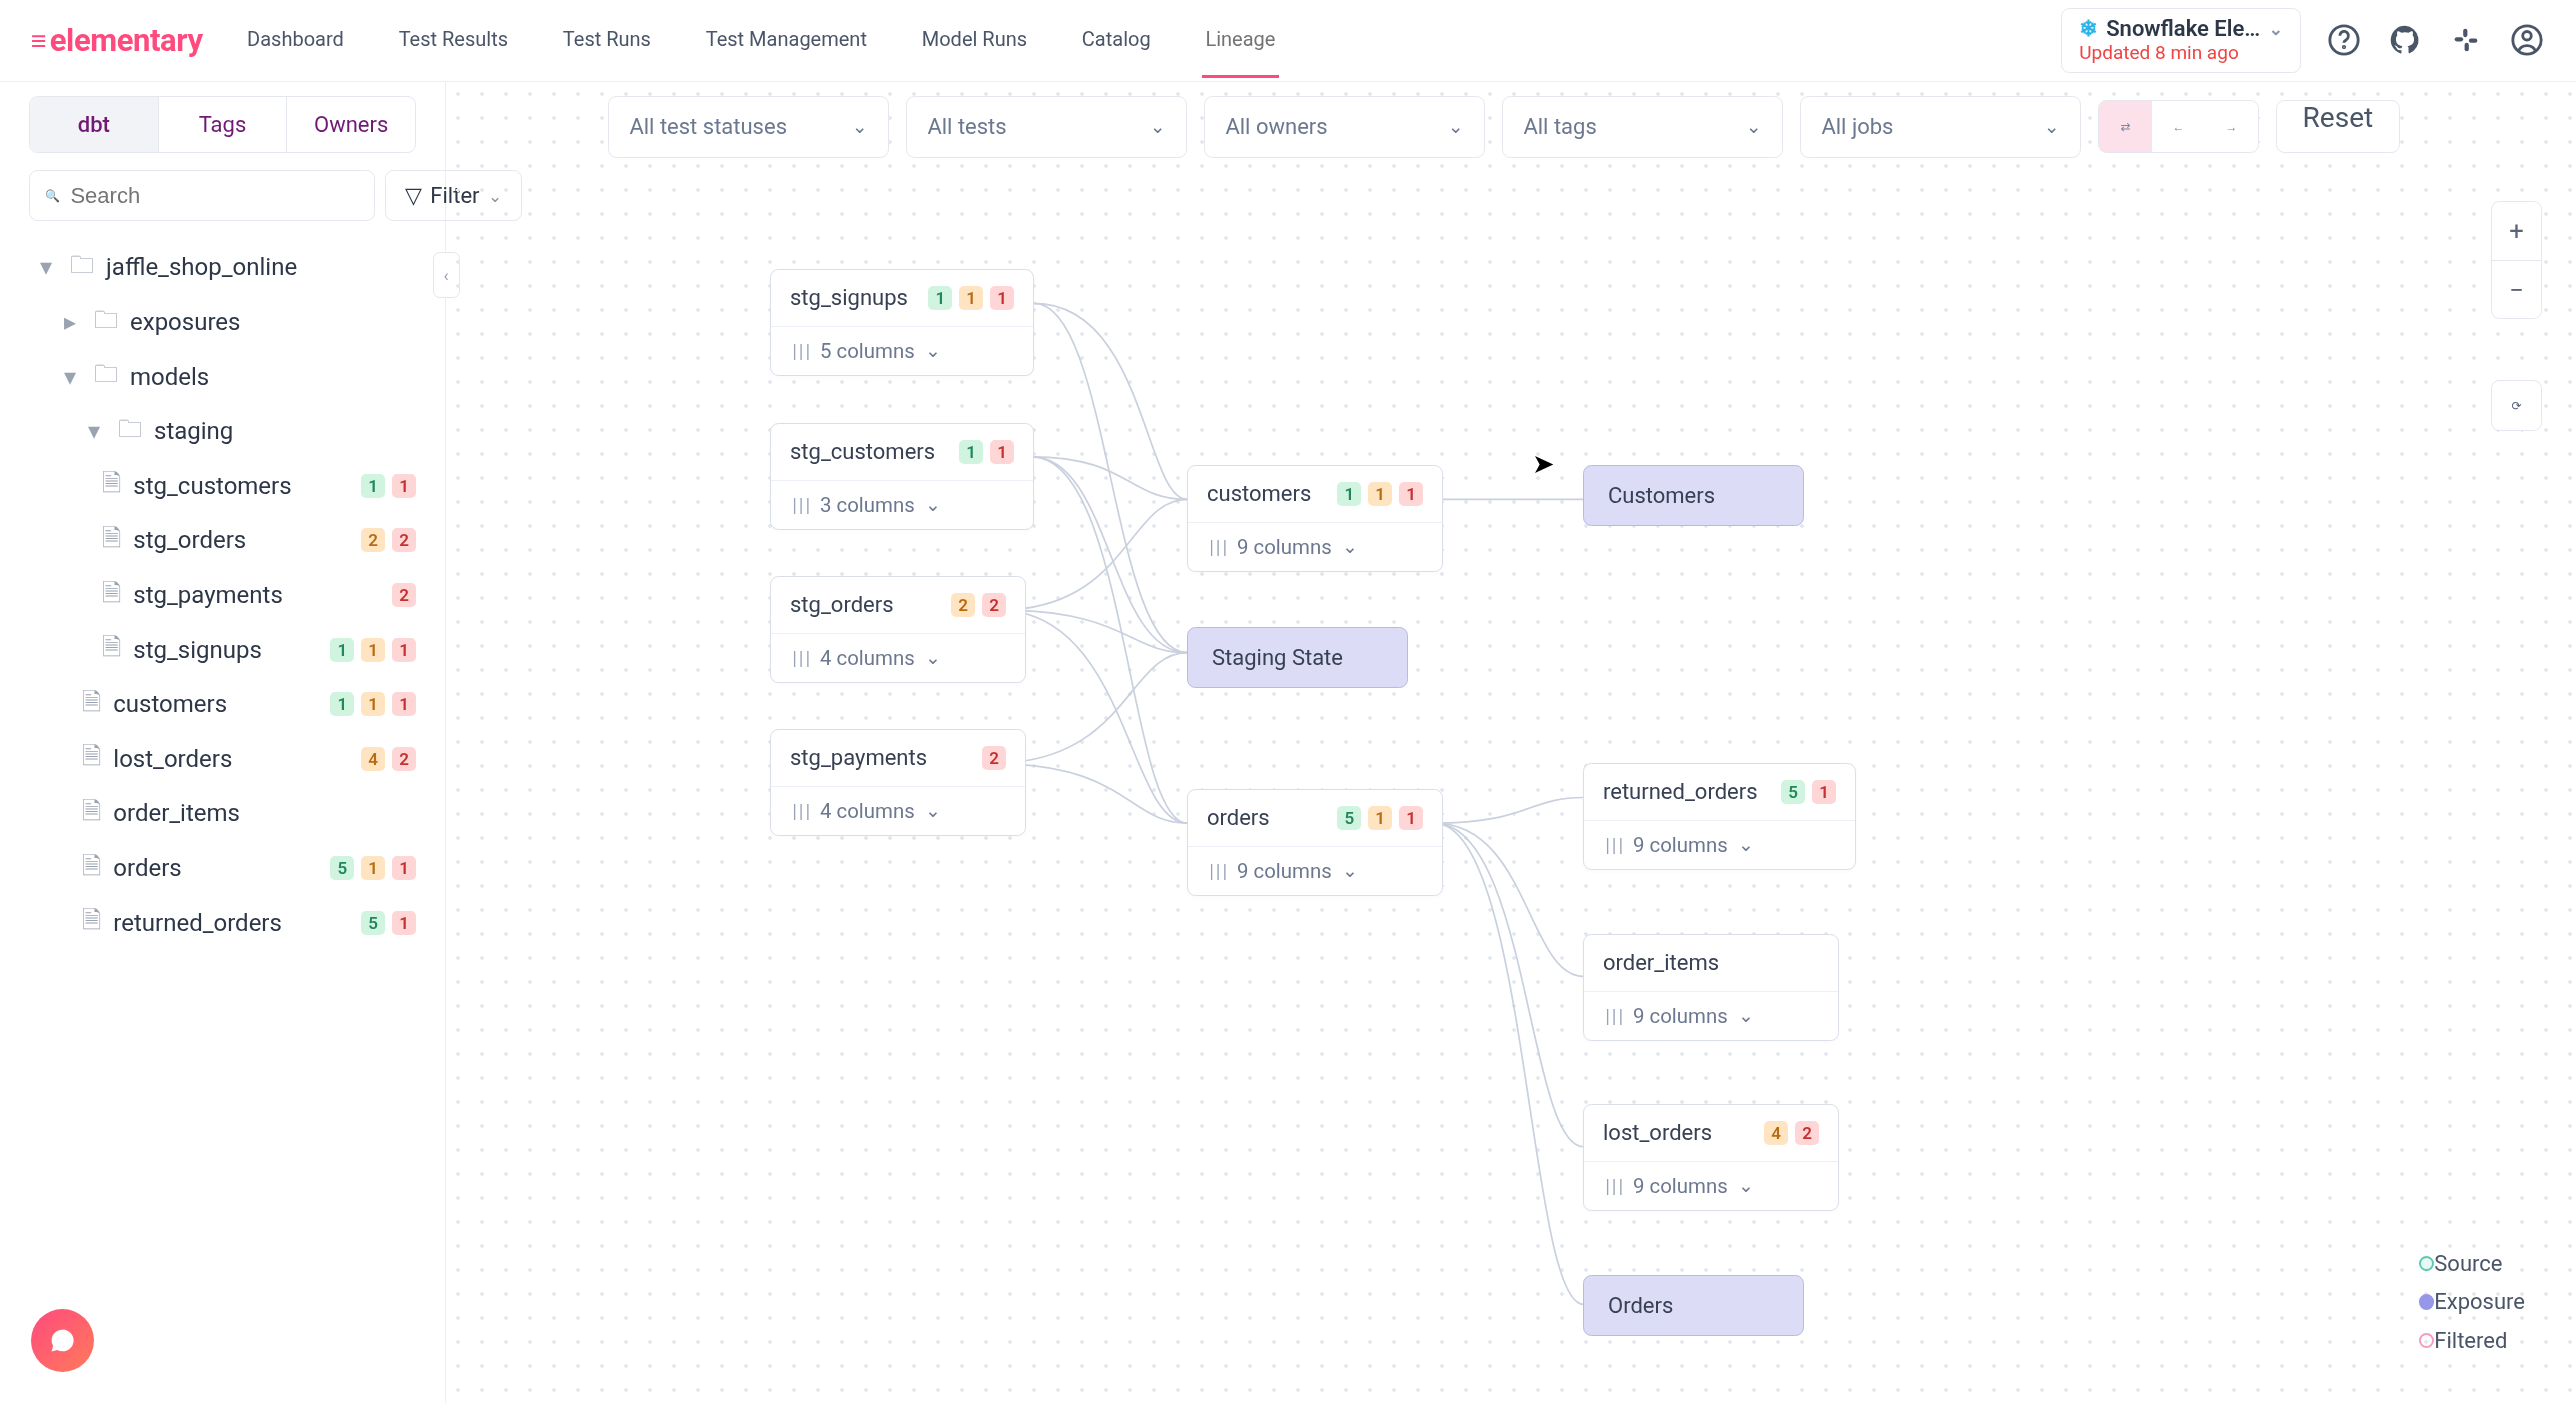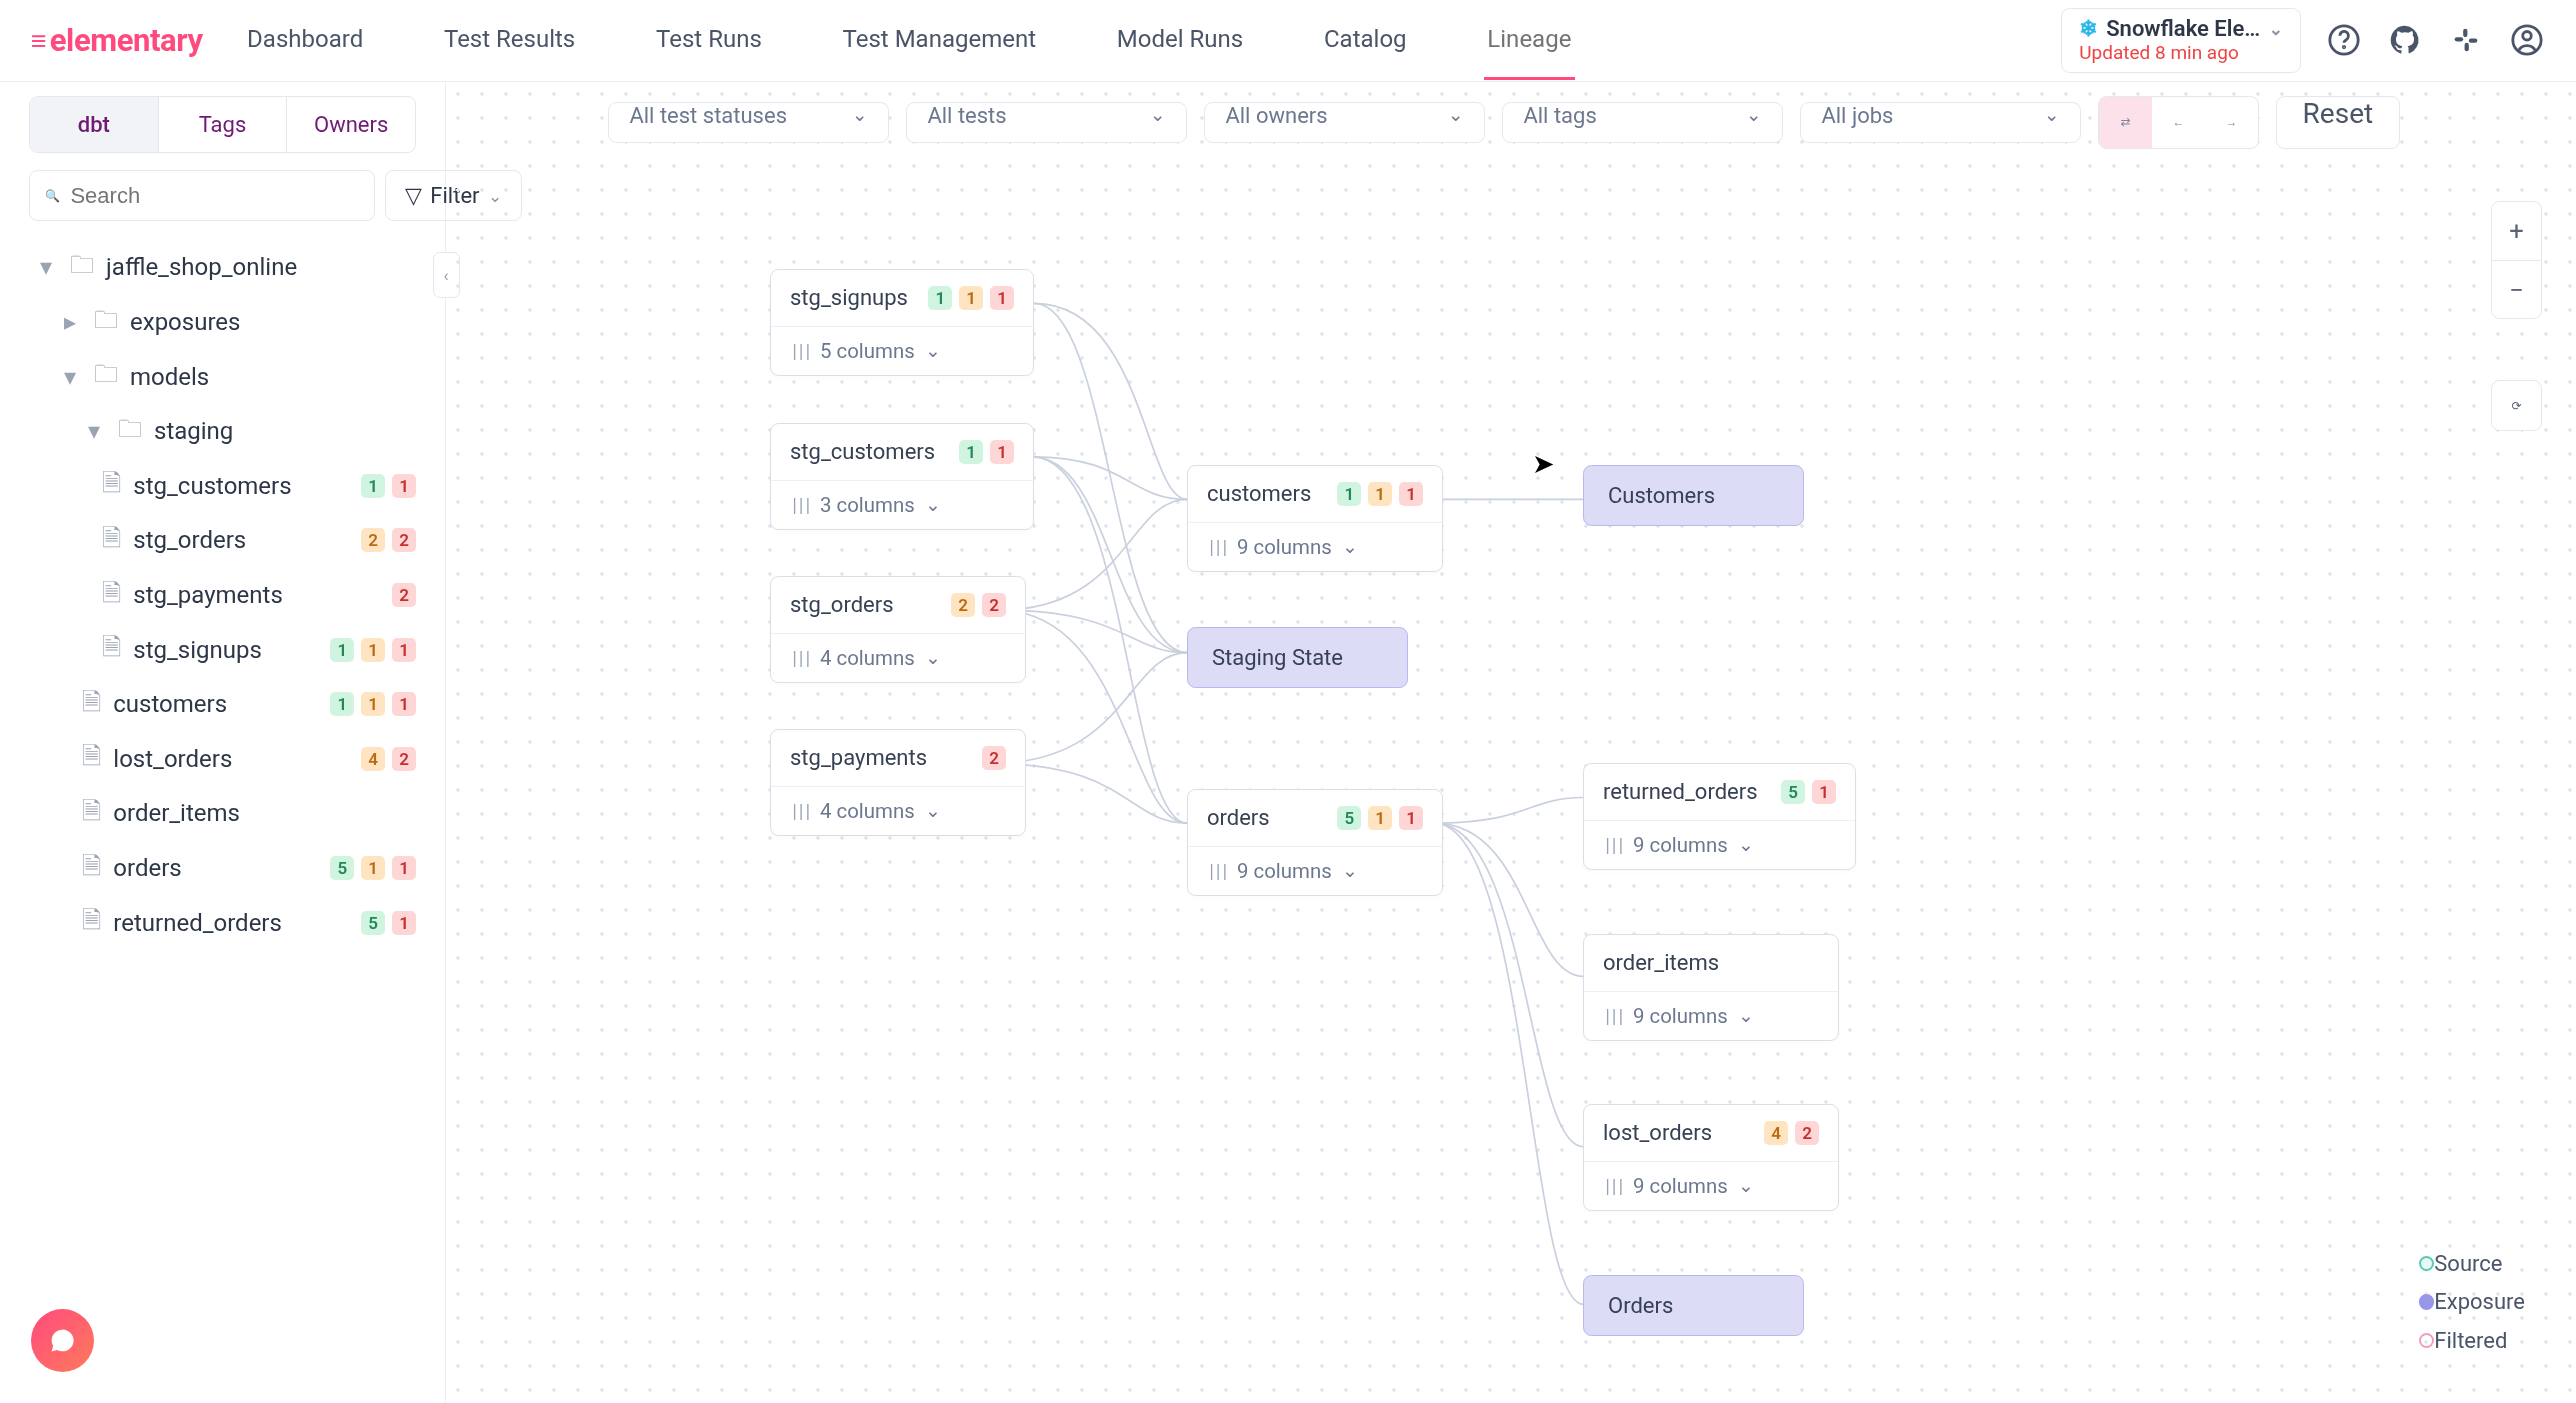--- a/index.html
+++ b/index.html
@@ -3,21 +3,21 @@
 <meta charset="utf-8">
 <style>
 * { box-sizing: border-box; margin: 0; padding: 0; }
 body { font-family: -apple-system, BlinkMacSystemFont, "Segoe UI", Roboto, sans-serif; font-size: 12px; color: #2d3748; background: #fff; overflow: hidden; }
 .app { width: 2576px; height: 1404px; transform-origin: top left; }
 
 
 .header { height: 82px; border-bottom: 0.9px solid #eceef2; display: flex; align-items: center; padding: 0 31px; gap: 41px; }
 .logo { color: #ff4a7e; font-size: 31px; font-weight: 700; letter-spacing: -0.4px; display:flex; align-items:center; gap:3.4px;}
 .logo-mark { font-size: 27px; font-weight:900; }
-.nav { display: flex; gap: 74px; font-size: 24px; color: #4a5568; }
+.nav { display: flex; gap: 48px; font-size: 20px; color: #4a5568; }
 .nav-item { padding: 24px 3.4px; cursor: pointer; }
 .nav-item.active { color: #737373; border-bottom: 3.4px solid #ff4a7e; }
 .header-right { margin-left: auto; display: flex; align-items: center; gap: 24px; }
 .env-box { border:0.9px solid #e4e7ed; border-radius:8.5px; padding:8.5px 17px; display:flex; flex-direction:column; line-height:1.1; }
 .env-top { display:flex; align-items:center; gap:8.5px; font-weight:600; font-size: 22px;}
 .snow-icon { color:#29b5e8; font-size:22px;}
 .env-sub { color:#ef4444; font-size: 19px; margin-top:1.7px;}
 .hicon { width:37px; height:37px; display:flex; align-items:center; justify-content:center; color:#4a5568; cursor:pointer; }
 .hicon svg { width:34px; height:34px; }
 
@@ -45,21 +45,21 @@
 .badge { min-width:24px; height:24px; border-radius:5.1px; font-size:17px; display:flex; align-items:center; justify-content:center; font-weight:600; padding:0 3.4px;}
 .b-green { background:#d1f4e0; color:#218858;}
 .b-orange { background:#ffe4c2; color:#b86b12;}
 .b-red { background:#ffd6d6; color:#c53030;}
 
 .collapse-handle { position:absolute; right:-14.5px; top:170px; width:27px; height:46px; background:#fff; border:0.9px solid #e4e7ed; border-radius:6.8px; display:flex; align-items:center; justify-content:center; cursor:pointer; color:#94a0b4; font-size:17px;}
 
 
 .canvas-wrap { flex:1; position:relative; background-image: radial-gradient(#e4e8ef 1.7px, transparent 1.7px); background-size: 24px 24px; background-position: 0 0; }
 .toolbar { position:absolute; top:13.6px; left:162px; display:flex; gap:17px; align-items:center; z-index:5;}
-.dropdown { background:#fff; border:0.9px solid #e4e7ed; border-radius:8.5px; height:41px; padding:0 20.4px; display:flex; align-items:flex-start; gap:34px; color:#6c7890; font-size:22px; min-width:281px; cursor:pointer; justify-content:space-between;}
+.dropdown { background:#fff; border:0.9px solid #e4e7ed; border-radius:8.5px; height:62px; padding:0 20.4px; display:flex; align-items:center; gap:34px; color:#6c7890; font-size:22px; min-width:281px; cursor:pointer; justify-content:space-between;}
 .tb-icons { display:flex; background:#fff; border:0.9px solid #e4e7ed; border-radius:8.5px; overflow:hidden; height:53px;}
 .tb-icons > div { width:53px; display:flex; align-items:center; justify-content:center; cursor:pointer; color:#7d889c;}
 .tb-icons > div.active { background:#f79dbb4d;}
 .reset-btn { background:#fff; border:0.9px solid #e4e7ed; border-radius:8.5px; height:53px; padding:0 25.6px; font-size:28px; color:#4a5568; cursor:pointer;}
 
 .node { position:absolute; background:#fff; border:0.9px solid #d9dee8; border-radius:8.5px; box-shadow: 0 1.7px 5.1px rgba(0,0,0,0.02); min-width:256px;}
 .node-head { display:flex; align-items:center; padding:15.3px 19px; gap:10.2px; }
 .node-title { font-size:22px; color:#374153; }
 .node-badges { margin-left:auto; display:flex; gap:6.8px;}
 .node-sub { border-top:0.9px solid #eceff5; padding:12px 19px; display:flex; align-items:center; gap:10.2px; color:#6c7890; font-size:20.4px; cursor:pointer;}

